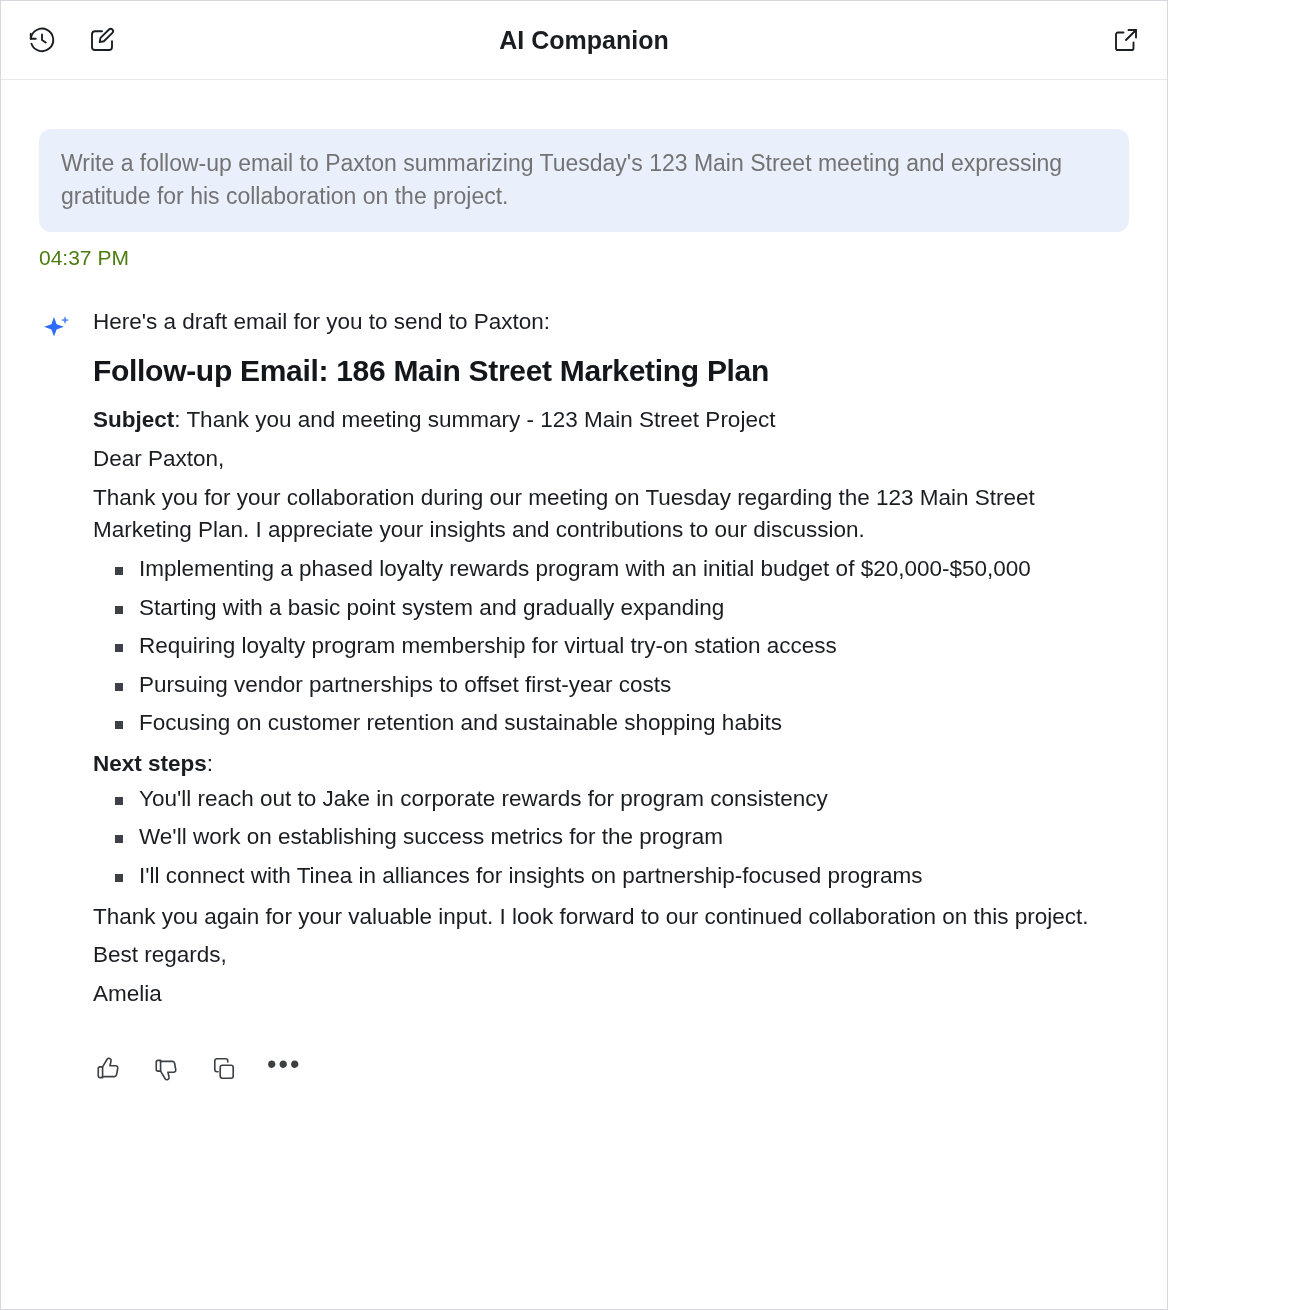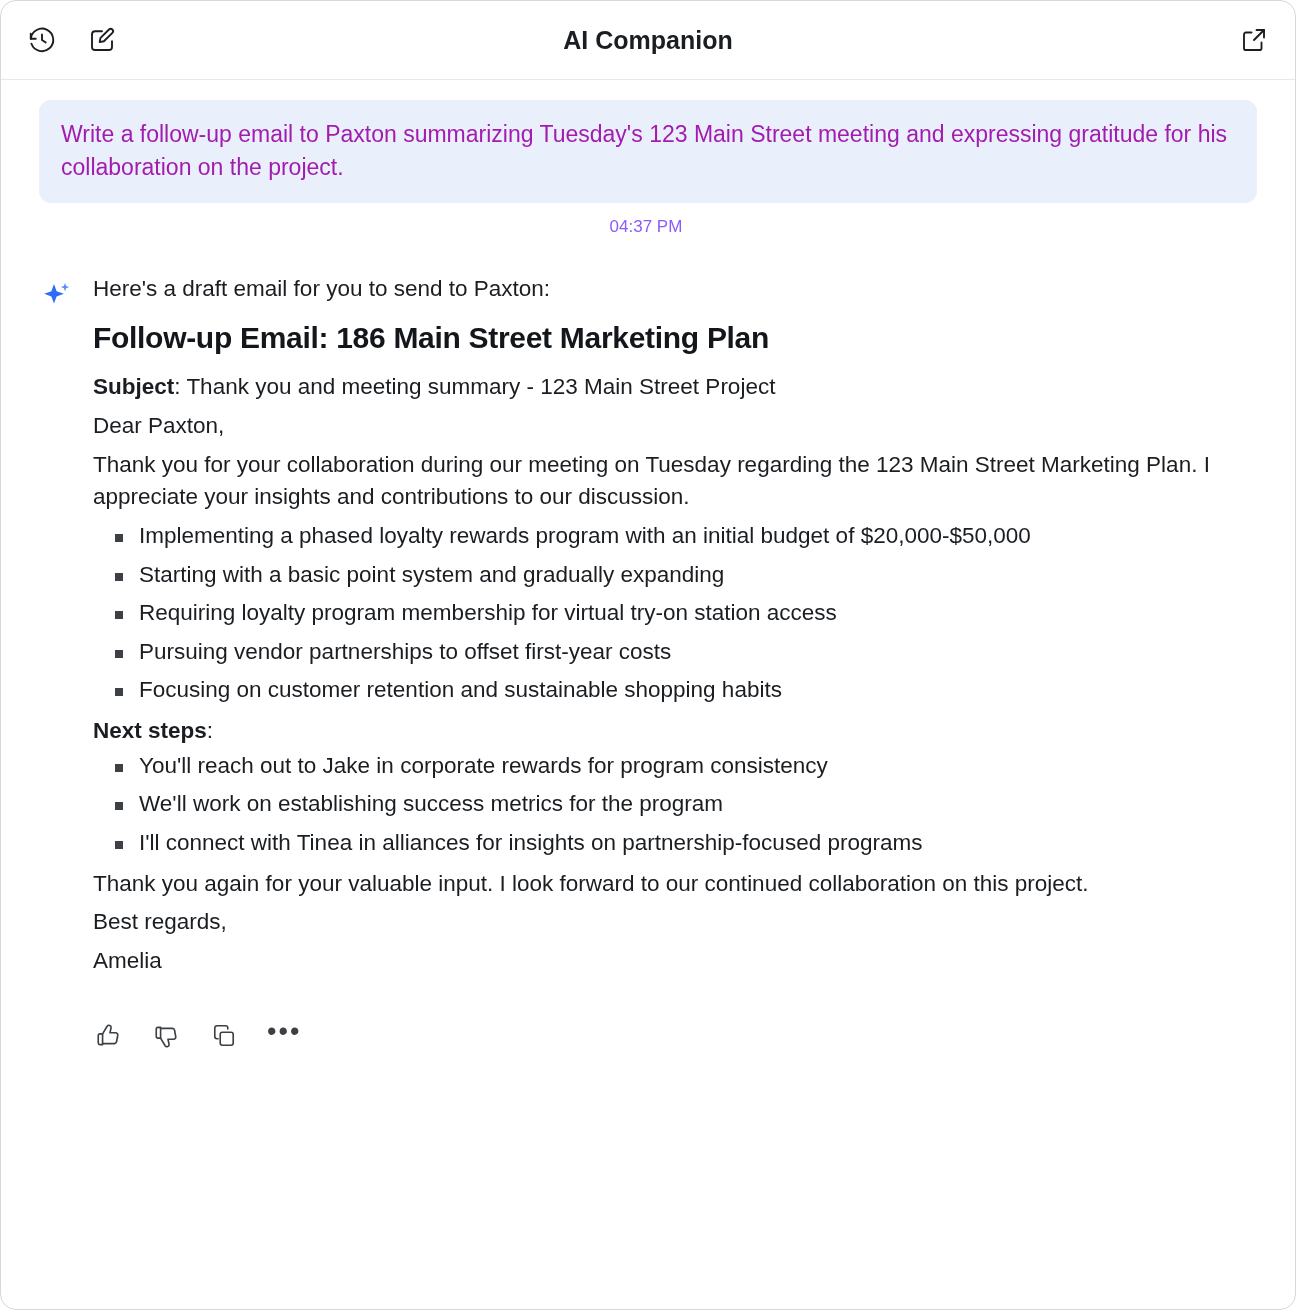--- a/index.html
+++ b/index.html
@@ -3,29 +3,30 @@
 <meta charset="utf-8">
 <style>
   * { box-sizing: border-box; }
   html, body {
     margin: 0;
     padding: 0;
     background: #ffffff;
     font-family: "Liberation Sans", sans-serif;
   }
   .window {
-    width: 1296px;
+    width: 1168px;
     height: 1310px;
     background: #ffffff;
     border: 1px solid #d5d8dc;
-    border-radius: 16px;
+    border-radius: 0;
     overflow: hidden;
     position: relative;
     display: flex;
     flex-direction: column;
+    gap: 29px;
   }
   
   .header {
     height: 79px;
     min-height: 79px;
     border-bottom: 1px solid #e6e8ea;
     display: flex;
     align-items: center;
     position: relative;
     padding: 0 24px;
@@ -66,27 +67,27 @@
     flex: 1;
     overflow: hidden;
     padding: 20px 38px 0 38px;
   }
   .user-bubble {
     background: #e9effb;
     border-radius: 12px;
     padding: 18px 22px 20px 22px;
     font-size: 23px;
     line-height: 1.42;
-    color: #a21caf;
+    color: #737373;
     max-width: 1222px;
   }
   .timestamp {
-    text-align: center;
-    color: #8b5cf6;
-    font-size: 17px;
+    text-align: left;
+    color: #4d7c0f;
+    font-size: 21px;
     margin-top: 14px;
     padding-right: 4px;
   }
   .assistant-row {
     display: flex;
     gap: 18px;
     margin-top: 36px;
   }
   .sparkle {
     width: 36px;

